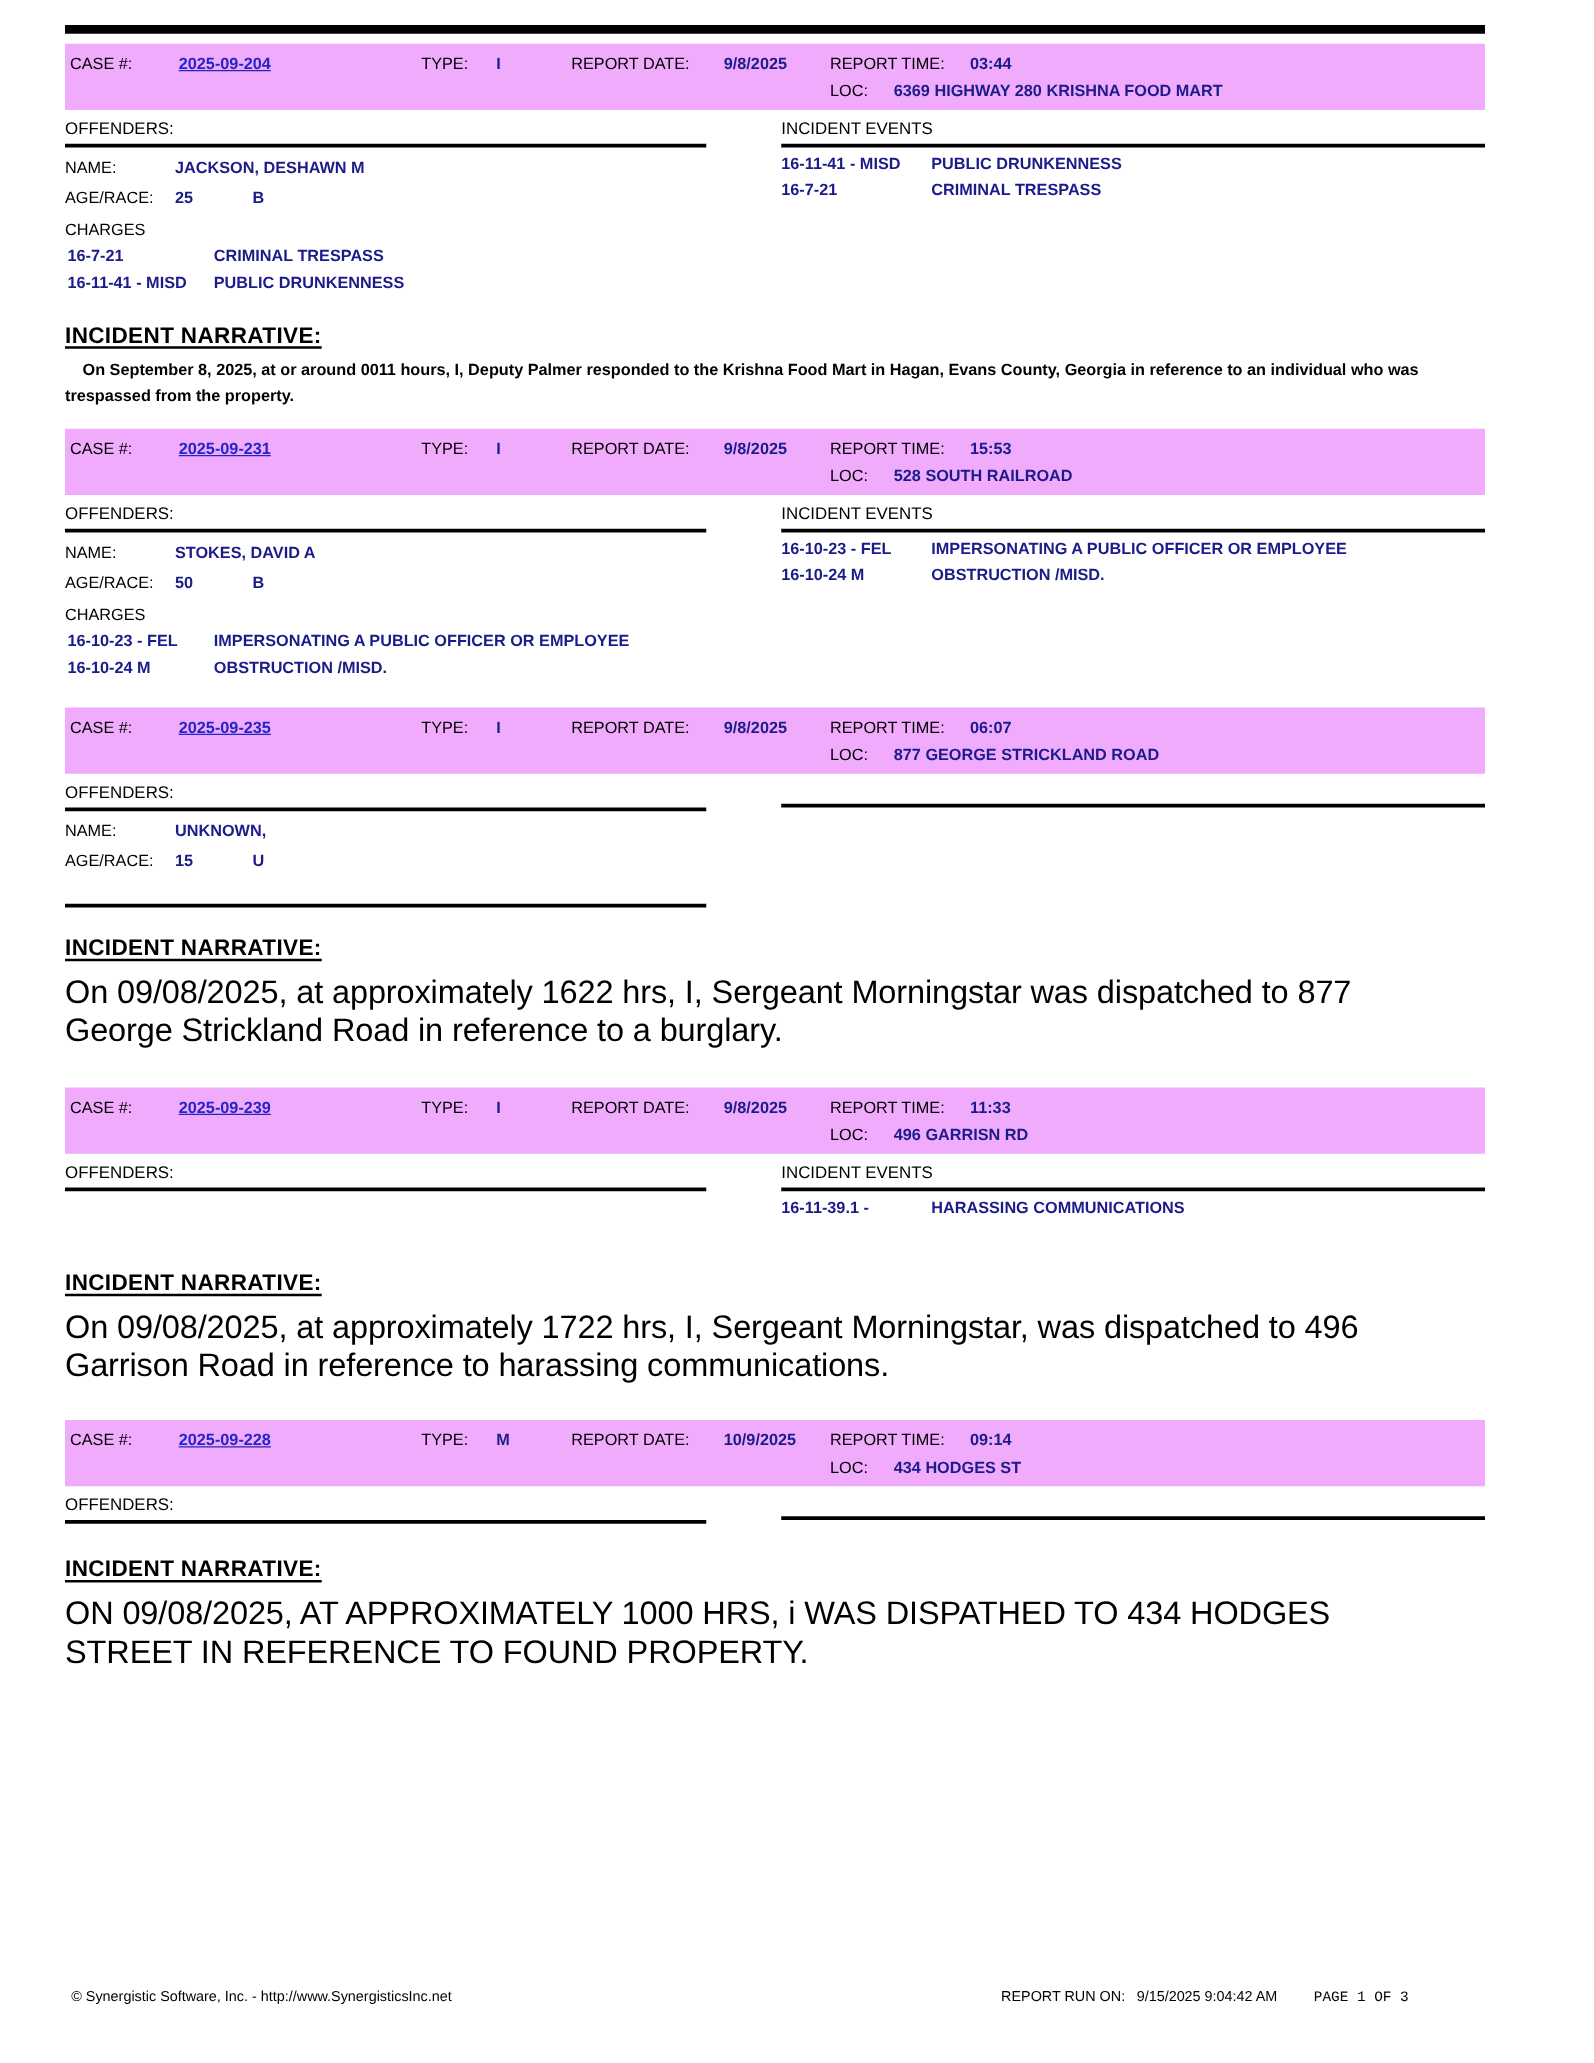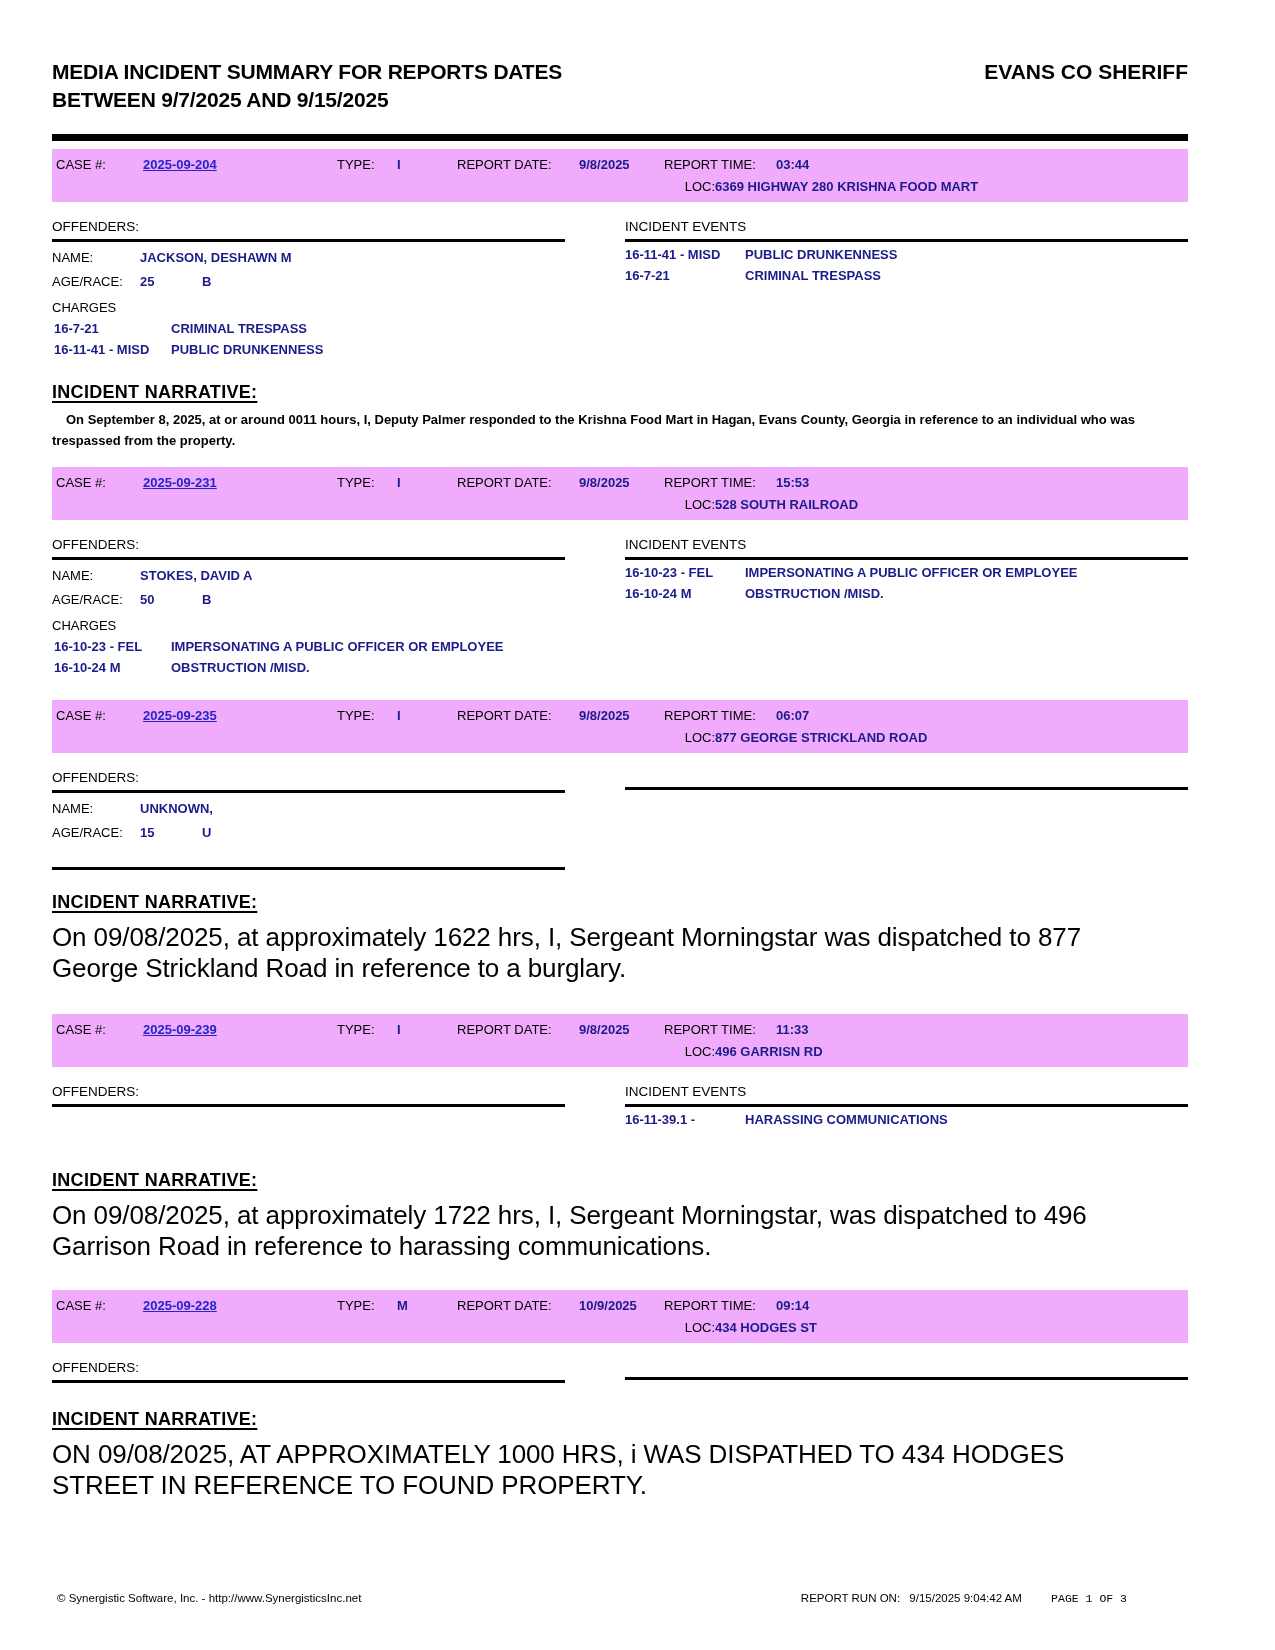--- a/index.html
+++ b/index.html
@@ -16,27 +16,27 @@
   .agency { font-size:21px; font-weight:bold; line-height:28px; white-space:nowrap; }
   .rule-thick { height:7px; background:#000; margin-top:20px; }
 
   
   .band { background:#f0abfc; padding:8px 0 7px 4px; }
   .band-row1 {
     display:grid; font-size:13px; line-height:16px; align-items:baseline;
     grid-template-columns:87px 194px 60px 60px 122px 85px 112px 1fr;
   }
   .band-row2 { display:flex; font-size:13px; line-height:16px; margin-top:6px; padding-left:608px; }
-  .band-row2 .loc-label { width:51px;text-align:right; }
+  .band-row2 .loc-label { width:51px; }
 
   .val { color:#1b1b8a; font-weight:bold; }
   .case-link { color:#2424c8; font-weight:bold; text-decoration:underline; cursor:pointer; }
 
   
-  .cols { display:flex; margin-top:17px;justify-content:space-between; }
+  .cols { display:flex; margin-top:7px;justify-content:space-between; }
   .col-left { width:513px; }
   .col-right { width:563px; margin-left:60px; }
   .sec-head { font-size:13.5px; line-height:16px; padding-bottom:4px; border-bottom:3px solid #000; }
   .rule-only { height:20px; border-bottom:3px solid #000; }
   .closing-rule { border-bottom:3px solid #000; margin-top:26px; }
 
   .kv { display:flex; font-size:13px; line-height:16px; margin-top:8px; }
   .kv-label { width:88px; }
   .kv .age { width:62px; }
   .charges-label { font-size:13px; line-height:16px; margin-top:10px; }
@@ -70,27 +70,20 @@
     display:flex; justify-content:space-between; font-size:11.5px; line-height:14px;
   }
   .footer .right span { margin-left:6px; }
   .footer .right .page-no { margin-left:26px;font-family:Liberation Mono, monospace; }
 </style>
 </head>
 <body>
 
 <div class="page">
 
-  <div class="hdr">
-    <div class="title">
-      <div>MEDIA INCIDENT SUMMARY FOR REPORTS DATES</div>
-      <div>BETWEEN 9/7/2025 AND 9/15/2025</div>
-    </div>
-    <div class="agency">EVANS CO SHERIFF</div>
-  </div>
   <div class="rule-thick"></div>
 
   <section>
     <div class="band mt-band1">
       <div class="band-row1">
         <span>CASE #:</span>
         <span class="case-link">2025-09-204</span>
         <span>TYPE:</span>
         <span class="val">I</span>
         <span>REPORT DATE:</span>

